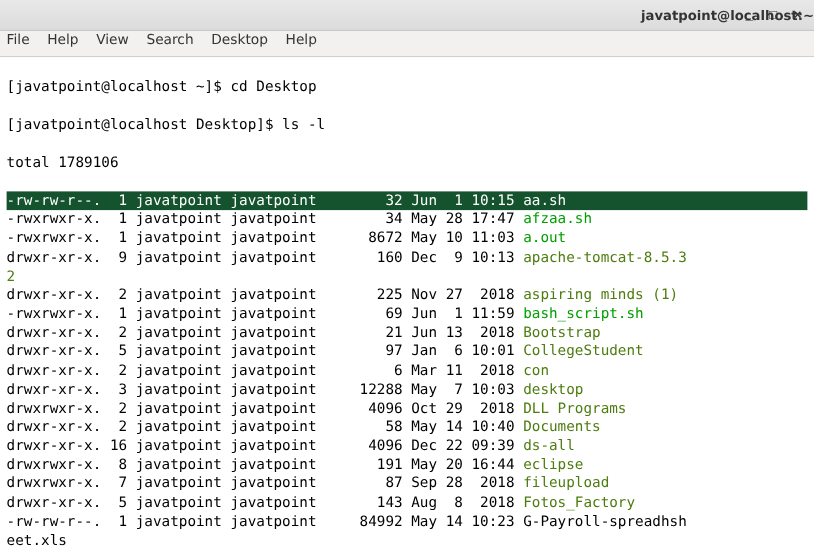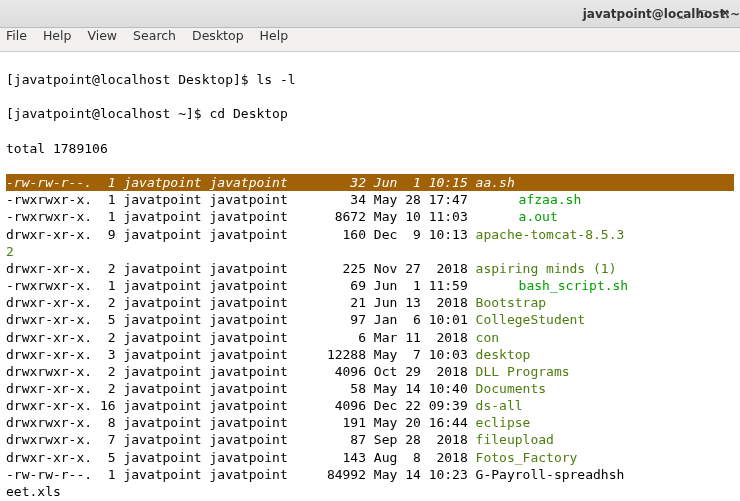--- a/index.html
+++ b/index.html
@@ -57,22 +57,22 @@
   .terminal {
     background: #fff;
     color: #000;
     padding: 2px 6px;
     line-height: 1.32;
     white-space: pre;
     font-family: "DejaVu Sans Mono", "Liberation Mono", monospace;
     font-size: 13px;
   }
   .row { display: block; }
-  .hl { background: #a16207; color: #fff; display: inline-block; width: 100%; font-style: italic; }
-  .green { color: #00a000; margin-left: 43px; }
+  .hl { background: #14532d; color: #fff; display: inline-block; width: 100%; }
+  .green { color: #00a000; }
   .blue { color: #4d7c0f; }
 </style>
 </head>
 <body>
 
 <div class="titlebar">
   <span>javatpoint@localhost:~</span>
   <div class="controls">
     <div class="ctrl">_</div>
     <div class="ctrl">□</div>
@@ -83,17 +83,17 @@
 <div class="menubar">
   <span class="menu-item">File</span>
   <span class="menu-item">Help</span>
   <span class="menu-item">View</span>
   <span class="menu-item">Search</span>
   <span class="menu-item">Desktop</span>
   <span class="menu-item">Help</span>
 </div>
 
 <div class="terminal">
+<span class="row"><span>[javatpoint@localhost ~]$ </span><span>cd Desktop</span></span>
 <span class="row"><span>[javatpoint@localhost Desktop]$ </span><span>ls -l</span></span>
-<span class="row"><span>[javatpoint@localhost ~]$ </span><span>cd Desktop</span></span>
 <span class="row">total 1789106</span>
 <div id="listing"><span class="row"><span class="hl">-rw-rw-r--.  1 javatpoint javatpoint        32 Jun  1 10:15 aa.sh</span></span><span class="row"><span>-rwxrwxr-x.  1 javatpoint javatpoint        34 May 28 17:47 </span><span class="green">afzaa.sh</span></span><span class="row"><span>-rwxrwxr-x.  1 javatpoint javatpoint      8672 May 10 11:03 </span><span class="green">a.out</span></span><span class="row"><span>drwxr-xr-x.  9 javatpoint javatpoint       160 Dec  9 10:13 </span><span class="blue">apache-tomcat-8.5.3</span></span><span class="row"><span class="blue">2</span></span><span class="row"><span>drwxr-xr-x.  2 javatpoint javatpoint       225 Nov 27  2018 </span><span class="blue">aspiring minds (1)</span></span><span class="row"><span>-rwxrwxr-x.  1 javatpoint javatpoint        69 Jun  1 11:59 </span><span class="green">bash_script.sh</span></span><span class="row"><span>drwxr-xr-x.  2 javatpoint javatpoint        21 Jun 13  2018 </span><span class="blue">Bootstrap</span></span><span class="row"><span>drwxr-xr-x.  5 javatpoint javatpoint        97 Jan  6 10:01 </span><span class="blue">CollegeStudent</span></span><span class="row"><span>drwxr-xr-x.  2 javatpoint javatpoint         6 Mar 11  2018 </span><span class="blue">con</span></span><span class="row"><span>drwxr-xr-x.  3 javatpoint javatpoint     12288 May  7 10:03 </span><span class="blue">desktop</span></span><span class="row"><span>drwxrwxr-x.  2 javatpoint javatpoint      4096 Oct 29  2018 </span><span class="blue">DLL Programs</span></span><span class="row"><span>drwxr-xr-x.  2 javatpoint javatpoint        58 May 14 10:40 </span><span class="blue">Documents</span></span><span class="row"><span>drwxr-xr-x. 16 javatpoint javatpoint      4096 Dec 22 09:39 </span><span class="blue">ds-all</span></span><span class="row"><span>drwxrwxr-x.  8 javatpoint javatpoint       191 May 20 16:44 </span><span class="blue">eclipse</span></span><span class="row"><span>drwxrwxr-x.  7 javatpoint javatpoint        87 Sep 28  2018 </span><span class="blue">fileupload</span></span><span class="row"><span>drwxr-xr-x.  5 javatpoint javatpoint       143 Aug  8  2018 </span><span class="blue">Fotos_Factory</span></span><span class="row"><span>-rw-rw-r--.  1 javatpoint javatpoint     84992 May 14 10:23 </span><span>G-Payroll-spreadhsh</span></span><span class="row"><span>eet.xls</span></span><span class="row"></span></div>
 </div>
 
 </body></html>

